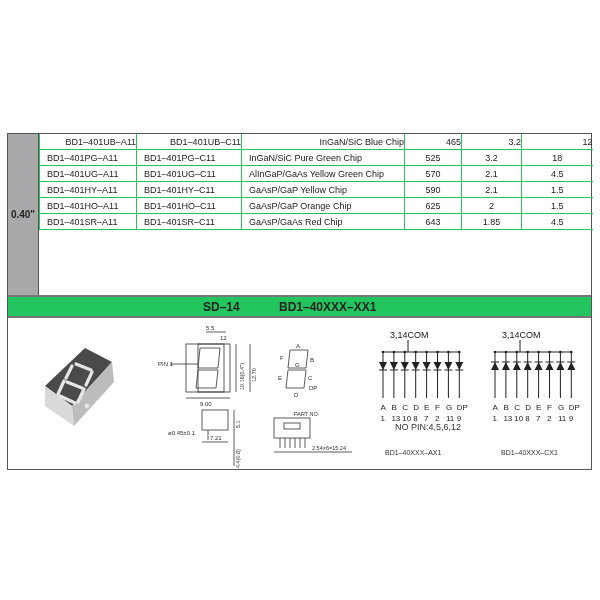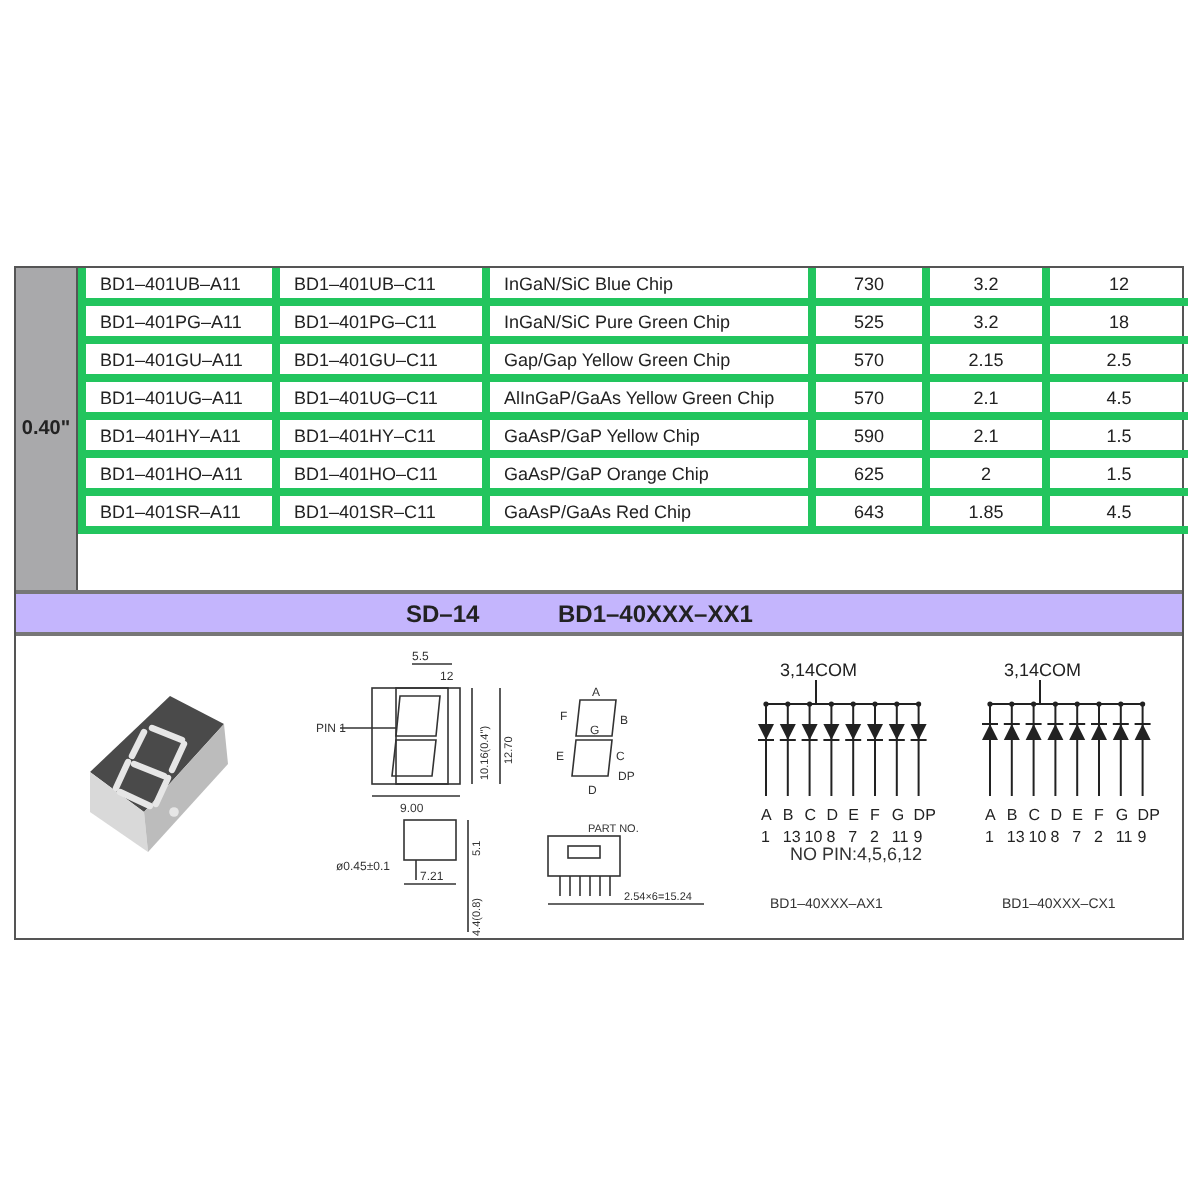--- a/index.html
+++ b/index.html
@@ -1,25 +1,25 @@
 <!DOCTYPE html>
 <html><head>
 <meta charset="utf-8">
 <style>
   html, body { margin:0; padding:0; background:#ffffff; }
   body { width:600px; height:600px; position:relative; overflow:hidden; font-family:"Liberation Sans", sans-serif; color:#222; }
   .frame { position:absolute; left:7px; top:133px; width:585px; height:337px; border:1px solid #555; box-sizing:border-box; background:#fff; }
   .size-cell { position:absolute; left:0; top:0; width:31px; height:161px; background:#a9a9ab; border-right:1px solid #555; box-sizing:border-box; display:flex; align-items:center; justify-content:center; }
   .size-cell span { font-weight:bold; font-size:10px; color:#222; }
   table.spec { position:absolute; left:31px; top:0; width:553px; border-collapse:collapse; table-layout:fixed; }
-  table.spec td { height:15px; border:4px solid #22c55e; font-size:9px; padding:0 0 0 7px; white-space:nowrap; line-height:14px; }
+  table.spec td { height:15px; border:1px solid #22c55e; font-size:9px; padding:0 0 0 7px; white-space:nowrap; line-height:14px; }
   table.spec td.num { text-align:center; padding:0; }
-  table.spec tr:first-child td { border-top:none; }
+  table.spec tr:first-child td { border-top:none;text-align:right; }
   table.spec td:last-child { border-right:none; }
-  .title-bar { position:absolute; left:0; top:161px; width:583px; height:23px; background:#c4b5fd; border-top:2px solid #777; border-bottom:2px solid #777; box-sizing:border-box; }
+  .title-bar { position:absolute; left:0; top:161px; width:583px; height:23px; background:#22c55e; border-top:2px solid #777; border-bottom:2px solid #777; box-sizing:border-box; }
   .title-bar span { position:absolute; top:3px; font-weight:bold; font-size:12px; color:#222; }
   .diagram { position:absolute; left:0; top:184px; width:583px; height:151px; }
   .caption { position:absolute; font-size:7px; color:#333; }
 </style>
 </head>
 <body>
 
 <div class="frame">
   <div class="size-cell">
     <span>0.40"</span>
@@ -32,39 +32,31 @@
         <col style="width:163px">
         <col style="width:57px">
         <col style="width:60px">
         <col style="width:71px">
     </colgroup>
     <tbody id="spec-body">
         <tr>
           <td>BD1–401UB–A11</td>
           <td>BD1–401UB–C11</td>
           <td>InGaN/SiC  Blue Chip</td>
-          <td class="num">730</td>
+          <td class="num">465</td>
           <td class="num">3.2</td>
           <td class="num">12</td>
         </tr>
         <tr>
           <td>BD1–401PG–A11</td>
           <td>BD1–401PG–C11</td>
           <td>InGaN/SiC Pure Green Chip</td>
           <td class="num">525</td>
           <td class="num">3.2</td>
           <td class="num">18</td>
-        </tr>
-        <tr>
-          <td>BD1–401GU–A11</td>
-          <td>BD1–401GU–C11</td>
-          <td>Gap/Gap Yellow Green  Chip</td>
-          <td class="num">570</td>
-          <td class="num">2.15</td>
-          <td class="num">2.5</td>
         </tr>
         <tr>
           <td>BD1–401UG–A11</td>
           <td>BD1–401UG–C11</td>
           <td>AlInGaP/GaAs Yellow Green Chip</td>
           <td class="num">570</td>
           <td class="num">2.1</td>
           <td class="num">4.5</td>
         </tr>
         <tr>

